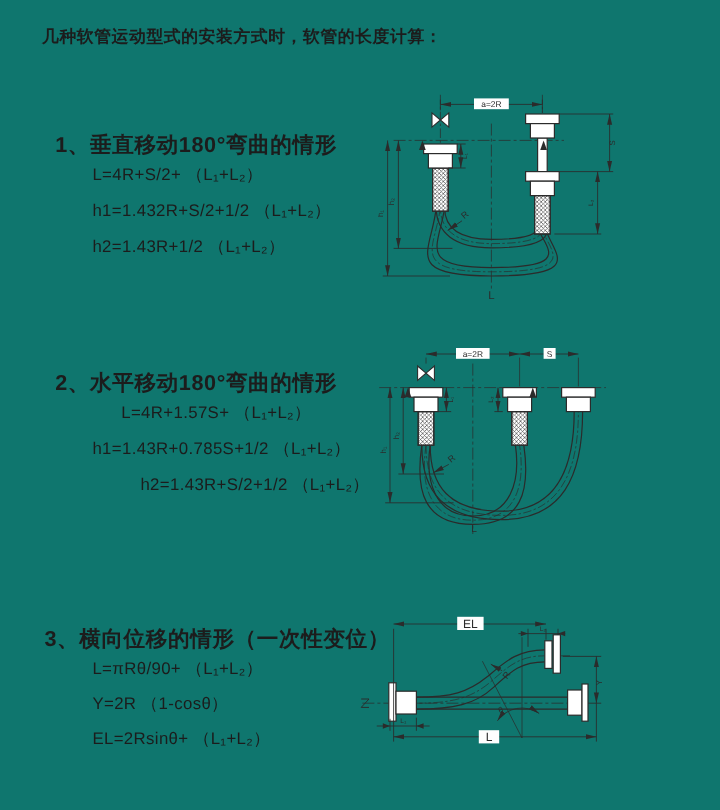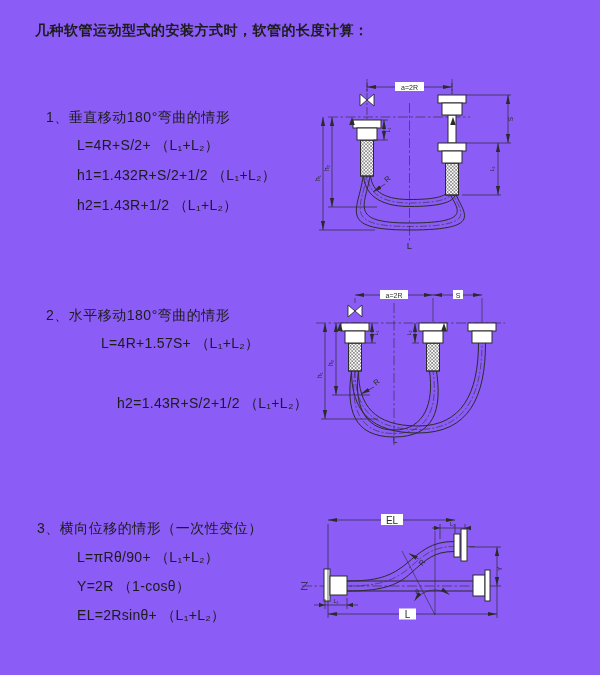--- a/index.html
+++ b/index.html
@@ -1,37 +1,38 @@
 <!DOCTYPE html>
 <html><head>
 <meta charset="utf-8">
 <style>
   html,body{margin:0;padding:0;}
-  .page{position:relative;width:600px;height:675px;background:#8b5cf6;overflow:hidden;
+  .page{position:relative;width:600px;height:675px;background:#0f766e;overflow:hidden;
         font-family:"Liberation Sans","DejaVu Sans",sans-serif;color:#1c1c1c;}
   .title{position:absolute;left:35px;top:22px;font-size:14px;font-weight:bold;letter-spacing:.5px;}
-  .sec-heading{position:absolute;font-size:14px;font-weight:normal;letter-spacing:.5px;}
+  .sec-heading{position:absolute;font-size:18px;font-weight:bold;letter-spacing:.5px;}
   .formula{position:absolute;font-size:14px;font-weight:normal;letter-spacing:.3px;}
   svg.diagram{position:absolute;}
   svg text{font-family:"Liberation Sans","DejaVu Sans",sans-serif;fill:#2b2b2b;}
 </style>
 </head>
 <body>
 
 <div class="page">
 
   <div class="title">几种软管运动型式的安装方式时，软管的长度计算：</div>
 
   <div class="sec-heading" style="left:46px;top:109px;">1、垂直移动180°弯曲的情形</div>
   <div class="formula" style="left:77px;top:137px;text-align:center;">L=4R+S/2+ （L₁+L₂）</div>
   <div class="formula" style="left:77px;top:167px;">h1=1.432R+S/2+1/2 （L₁+L₂）</div>
   <div class="formula" style="left:77px;top:197px;">h2=1.43R+1/2 （L₁+L₂）</div>
 
   <div class="sec-heading" style="left:46px;top:307px;">2、水平移动180°弯曲的情形</div>
   <div class="formula" style="left:77px;top:335px;margin-left:24px;">L=4R+1.57S+ （L₁+L₂）</div>
+  <div class="formula" style="left:77px;top:365px;">h1=1.43R+0.785S+1/2 （L₁+L₂）</div>
   <div class="formula" style="left:77px;top:395px;margin-left:40px;">h2=1.43R+S/2+1/2 （L₁+L₂）</div>
 
   <div class="sec-heading" style="left:37px;top:520px;">3、横向位移的情形（一次性变位）</div>
   <div class="formula" style="left:77px;top:549px;">L=πRθ/90+ （L₁+L₂）</div>
   <div class="formula" style="left:77px;top:578px;">Y=2R （1-cosθ）</div>
   <div class="formula" style="left:77px;top:607px;">EL=2Rsinθ+ （L₁+L₂）</div>
 
   <svg width="0" height="0" style="position:absolute">
     <defs>
       <marker id="dimarrow" markerUnits="userSpaceOnUse" markerWidth="10" markerHeight="7" refX="9" refY="3" orient="auto-start-reverse">

